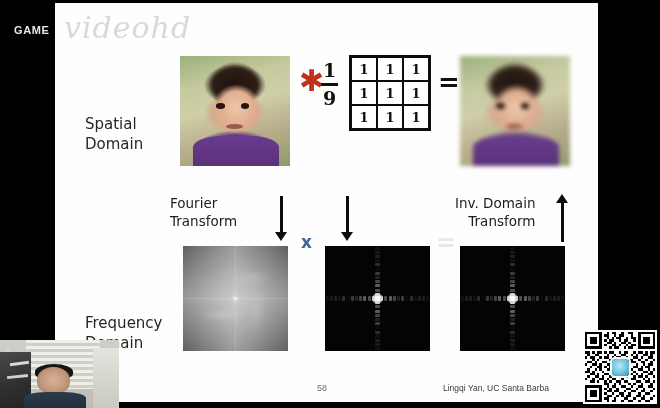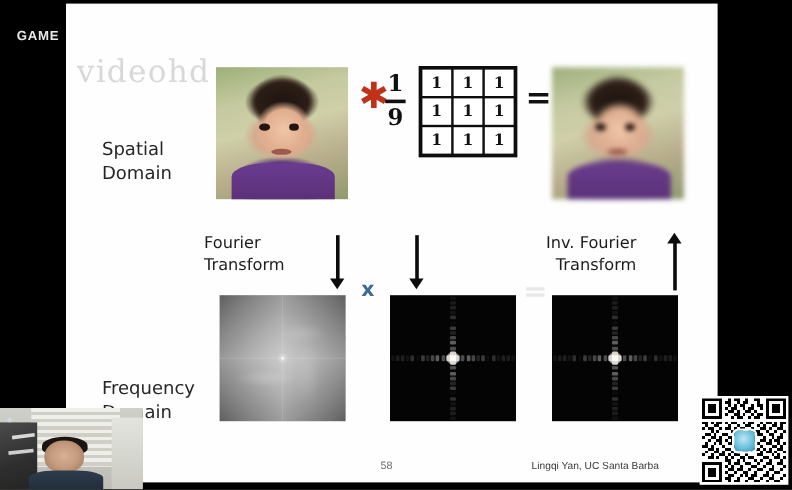--- a/index.html
+++ b/index.html
@@ -9,24 +9,23 @@
   }
   #stage{position:absolute;left:0;top:0;width:660px;height:408px;background:#000;overflow:hidden;}
 
   
   .watermark{
     position:absolute;left:14px;top:24px;color:#e8e8e8;font-size:11px;
     font-weight:700;letter-spacing:.6px;z-index:40;
   }
   .watermark-ghost{
     position:absolute;left:64px;top:10px;z-index:41;
-    font-size:26px;color:rgba(170,170,170,.45);
-    font-family:"DejaVu Serif",serif;letter-spacing:1px;
+    font-size:30px;color:rgba(170,170,170,.45);
+    font-family:"DejaVu Serif",serif;font-style:italic;letter-spacing:1px;
     filter:blur(.6px);
-    margin-top:35px;
   }
 
   
   .slide{
     position:absolute;left:55px;top:3px;width:543px;height:399px;
     background:#fefefe;overflow:hidden;
   }
 
   .slide-title{
     position:absolute;left:30px;top:16px;
@@ -245,21 +244,21 @@
       <div class="hair"></div>
       <div class="face"></div>
       <div class="eye l"></div>
       <div class="eye r"></div>
       <div class="mouth"></div>
       <div class="dress"></div>
     </div>
 
     <div class="xform-label" id="label-ft">Fourier
 Transform</div>
-    <div class="xform-label" id="label-ift">Inv. Fourier
+    <div class="xform-label" id="label-ift">Inv. Domain
 Transform</div>
 
     <div class="arrow down" style="left:219px;top:193px;width:14px;height:45px;">
       <div class="shaft"></div>
       <div class="head"></div>
     </div>
     <div class="arrow down" style="left:285px;top:193px;width:14px;height:45px;">
       <div class="shaft"></div>
       <div class="head"></div>
     </div>

